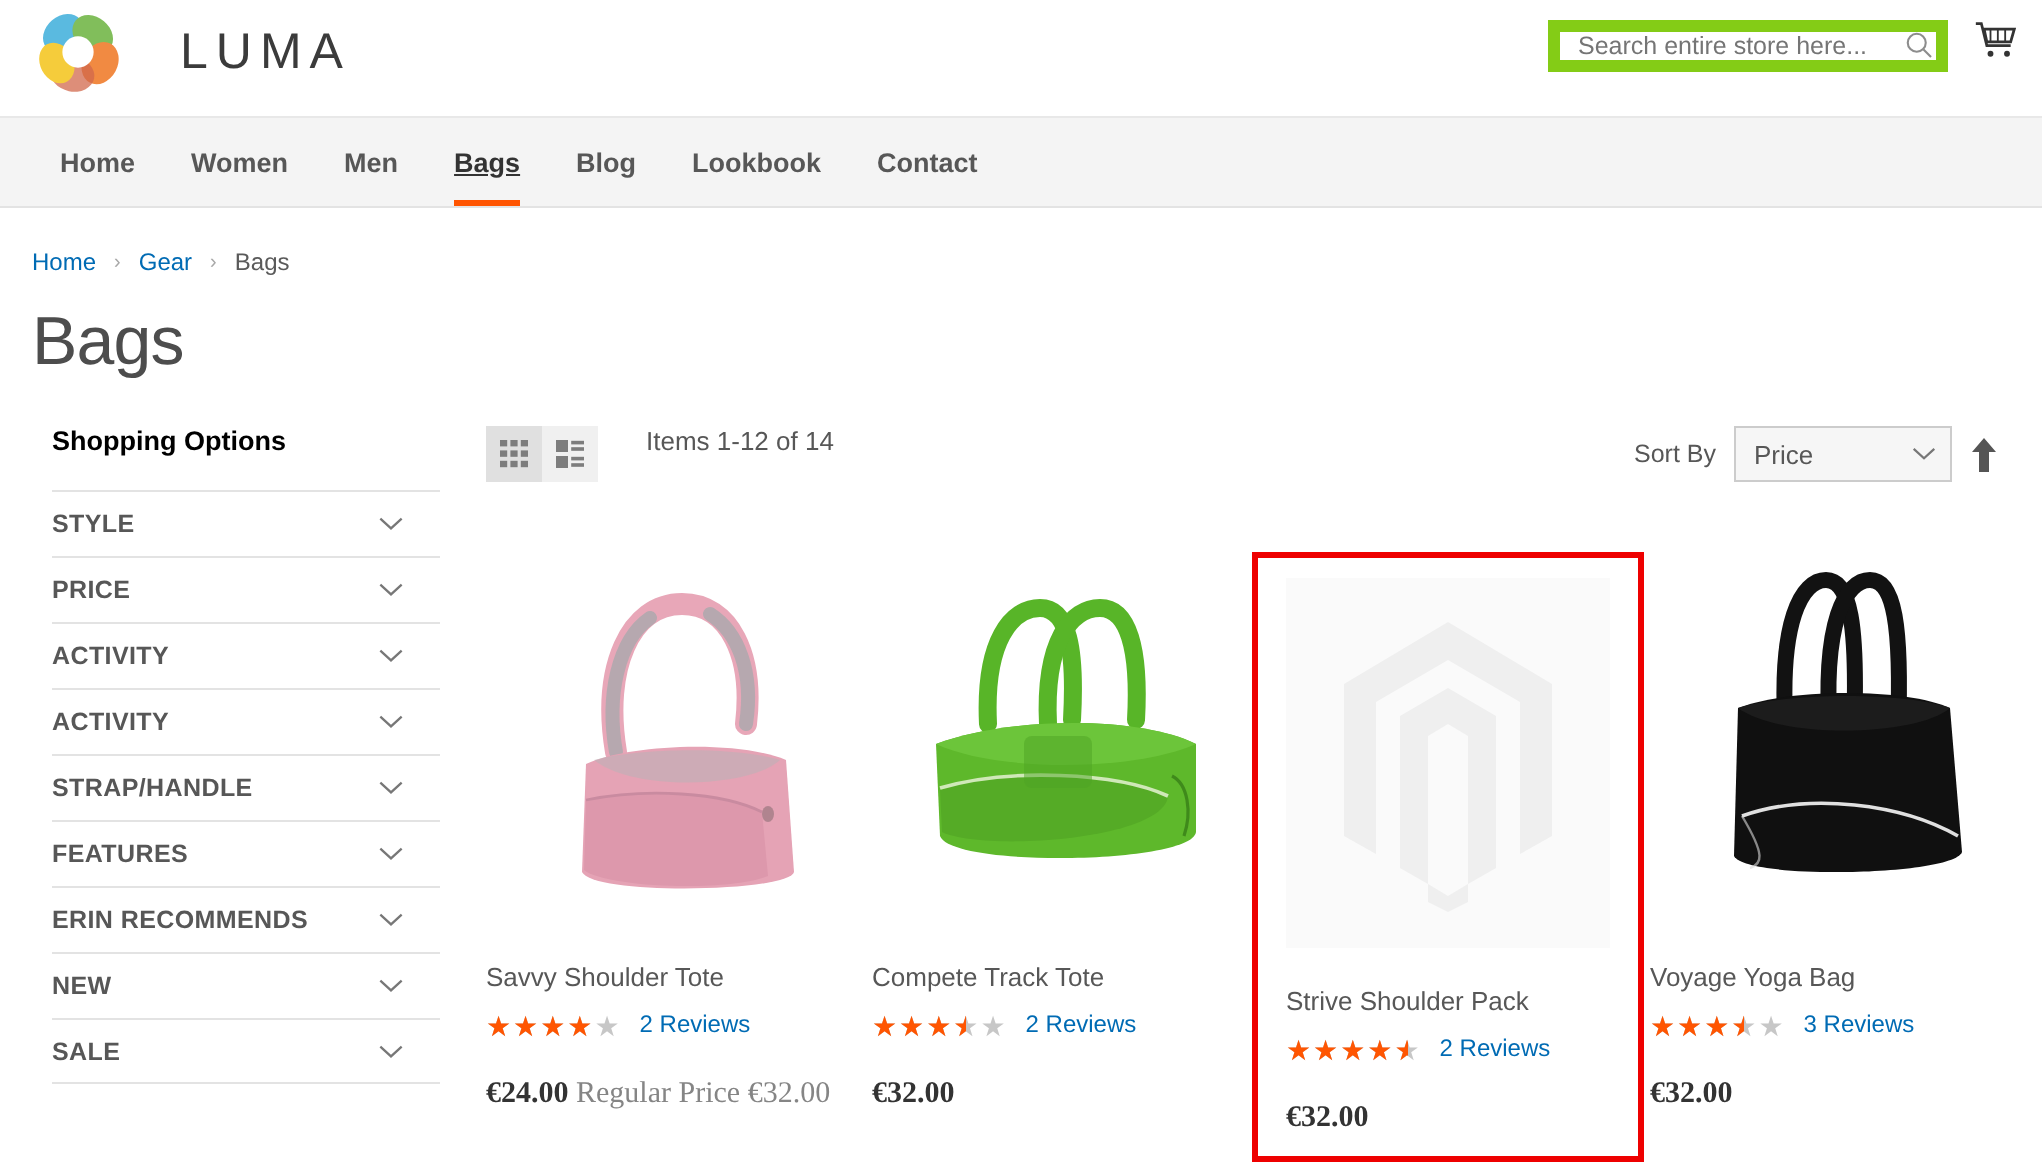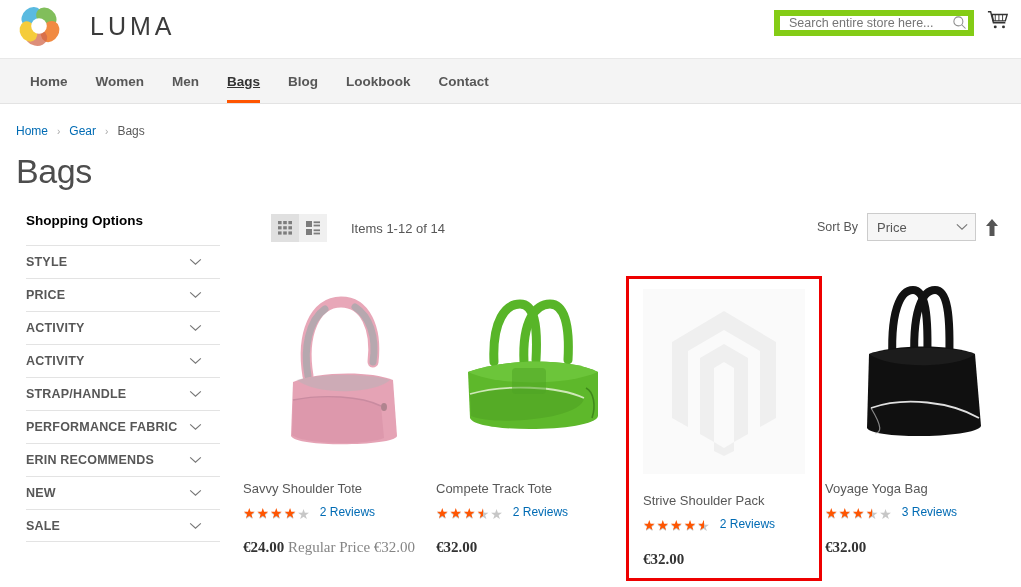--- a/index.html
+++ b/index.html
@@ -97,22 +97,22 @@
     padding-right: 18px;
     font-size: 12.5px; font-weight: bold; color: #575757;
     letter-spacing: 0.2px; cursor: pointer;
   }
   .filter-item:last-child { border-bottom: 1px solid #e3e3e3; }
   .chev { width: 13px; height: 8px; flex: none; }
 
   
   .main { flex: 1; padding-left: 23px; padding-right: 16px; }
   .toolbar {
-    display: flex; align-items: center;
-    height: 30px; position: relative; margin-left: 28px;
+    display: flex; 
+    height: 30px; position: relative;
   }
   .view-modes { display: flex; }
   .view-btn {
     width: 28px; height: 28px;
     display: flex; align-items: center; justify-content: center;
     cursor: pointer; background: #f0f0f0;
     border: 1px solid transparent;
   }
   .view-btn.active { background: #e0e0e0; }
   .items-count {
@@ -273,21 +273,21 @@
           <path d="M1 1.5 L7 7 L13 1.5" fill="none" stroke="#777" stroke-width="1.3"></path>
         </svg>
     </div>
     <div class="filter-item">
       <span>STRAP/HANDLE</span>
       <svg class="chev" viewBox="0 0 14 9">
           <path d="M1 1.5 L7 7 L13 1.5" fill="none" stroke="#777" stroke-width="1.3"></path>
         </svg>
     </div>
     <div class="filter-item">
-      <span>PERFORMANCE FABRIC</span>
+      <span>FEATURES</span>
       <svg class="chev" viewBox="0 0 14 9">
           <path d="M1 1.5 L7 7 L13 1.5" fill="none" stroke="#777" stroke-width="1.3"></path>
         </svg>
     </div>
     <div class="filter-item">
       <span>ERIN RECOMMENDS</span>
       <svg class="chev" viewBox="0 0 14 9">
           <path d="M1 1.5 L7 7 L13 1.5" fill="none" stroke="#777" stroke-width="1.3"></path>
         </svg>
     </div>

